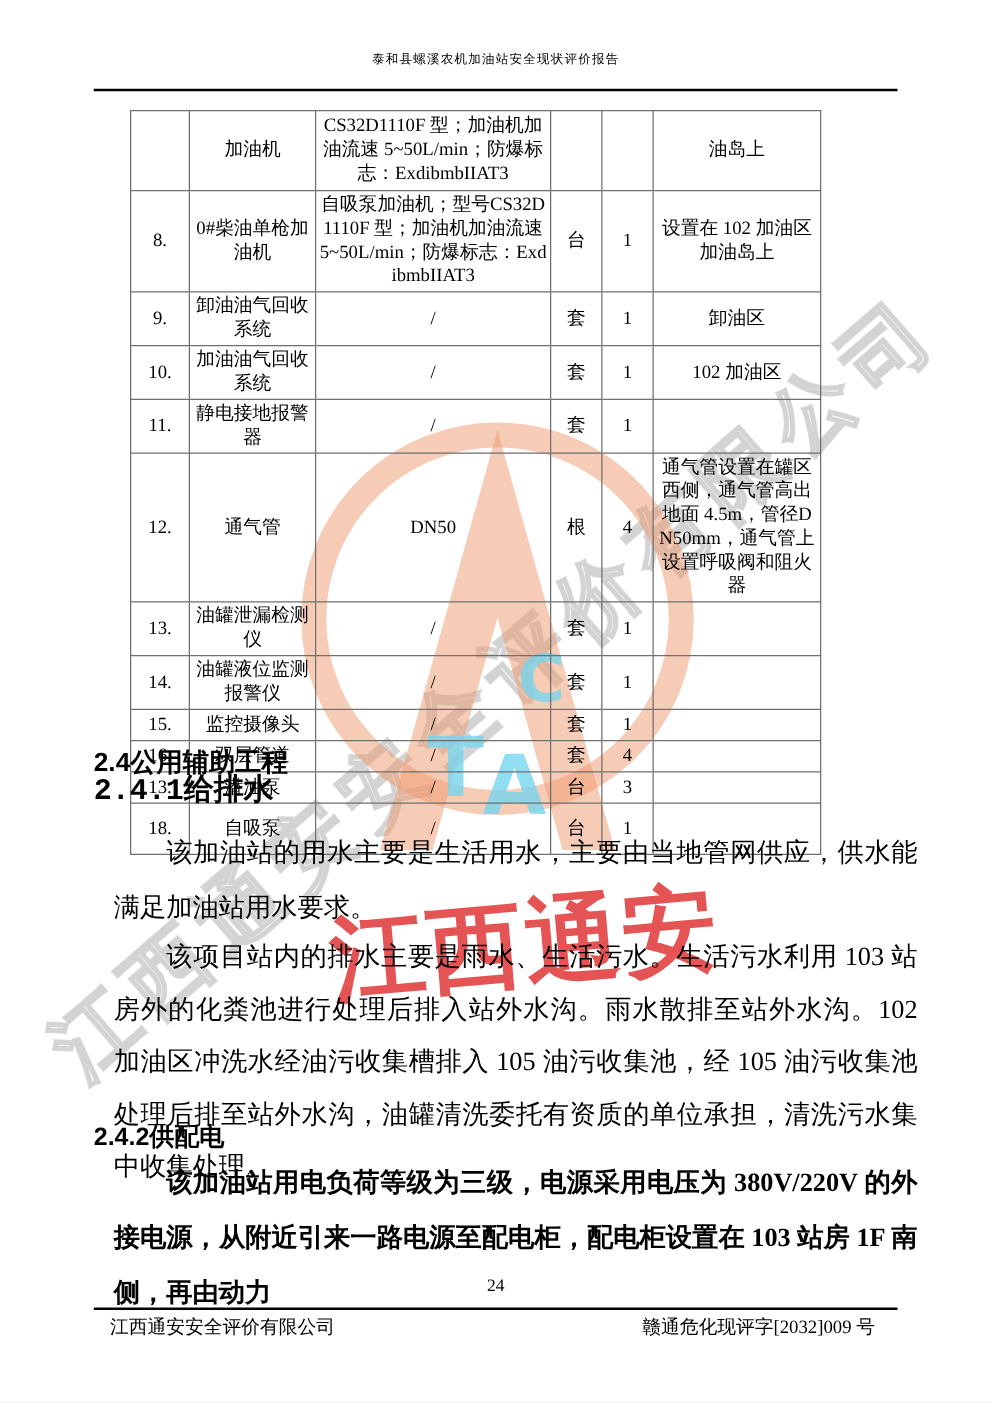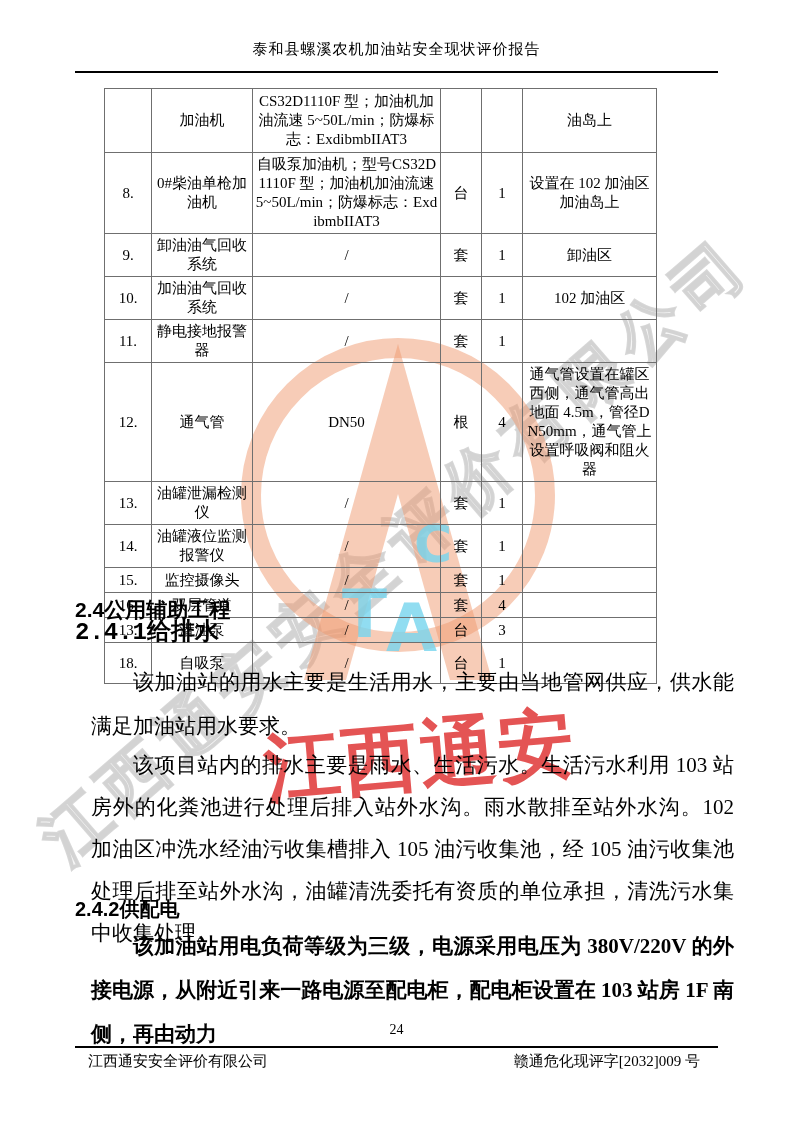--- a/index.html
+++ b/index.html
@@ -28,21 +28,21 @@
   .wm-a{left:386px;top:596px;font-size:66px;}
   .wm-red{
     position:absolute;left:264px;top:718px;font-size:76px;font-weight:bold;
     letter-spacing:2px;color:rgba(223,54,54,0.85);transform:rotate(-5deg);
     white-space:nowrap;line-height:1;
   }
   
   .content{position:absolute;inset:0;z-index:1;}
   .doc-title{
     position:absolute;top:40px;left:0;width:100%;text-align:center;
-    font-size:15px;letter-spacing:1px;
+    font-size:10px;letter-spacing:1px;
   }
   .rule-top{position:absolute;top:71px;left:75px;width:643px;height:2px;background:#000;}
   .rule-bottom{position:absolute;top:1046px;left:75px;width:643px;height:2px;background:#000;}
   
   .equip-table{
     position:absolute;top:88px;left:104px;width:552px;
     border-collapse:collapse;table-layout:fixed;
     font-size:15px;line-height:19px;background:transparent;
   }
   .equip-table td{

